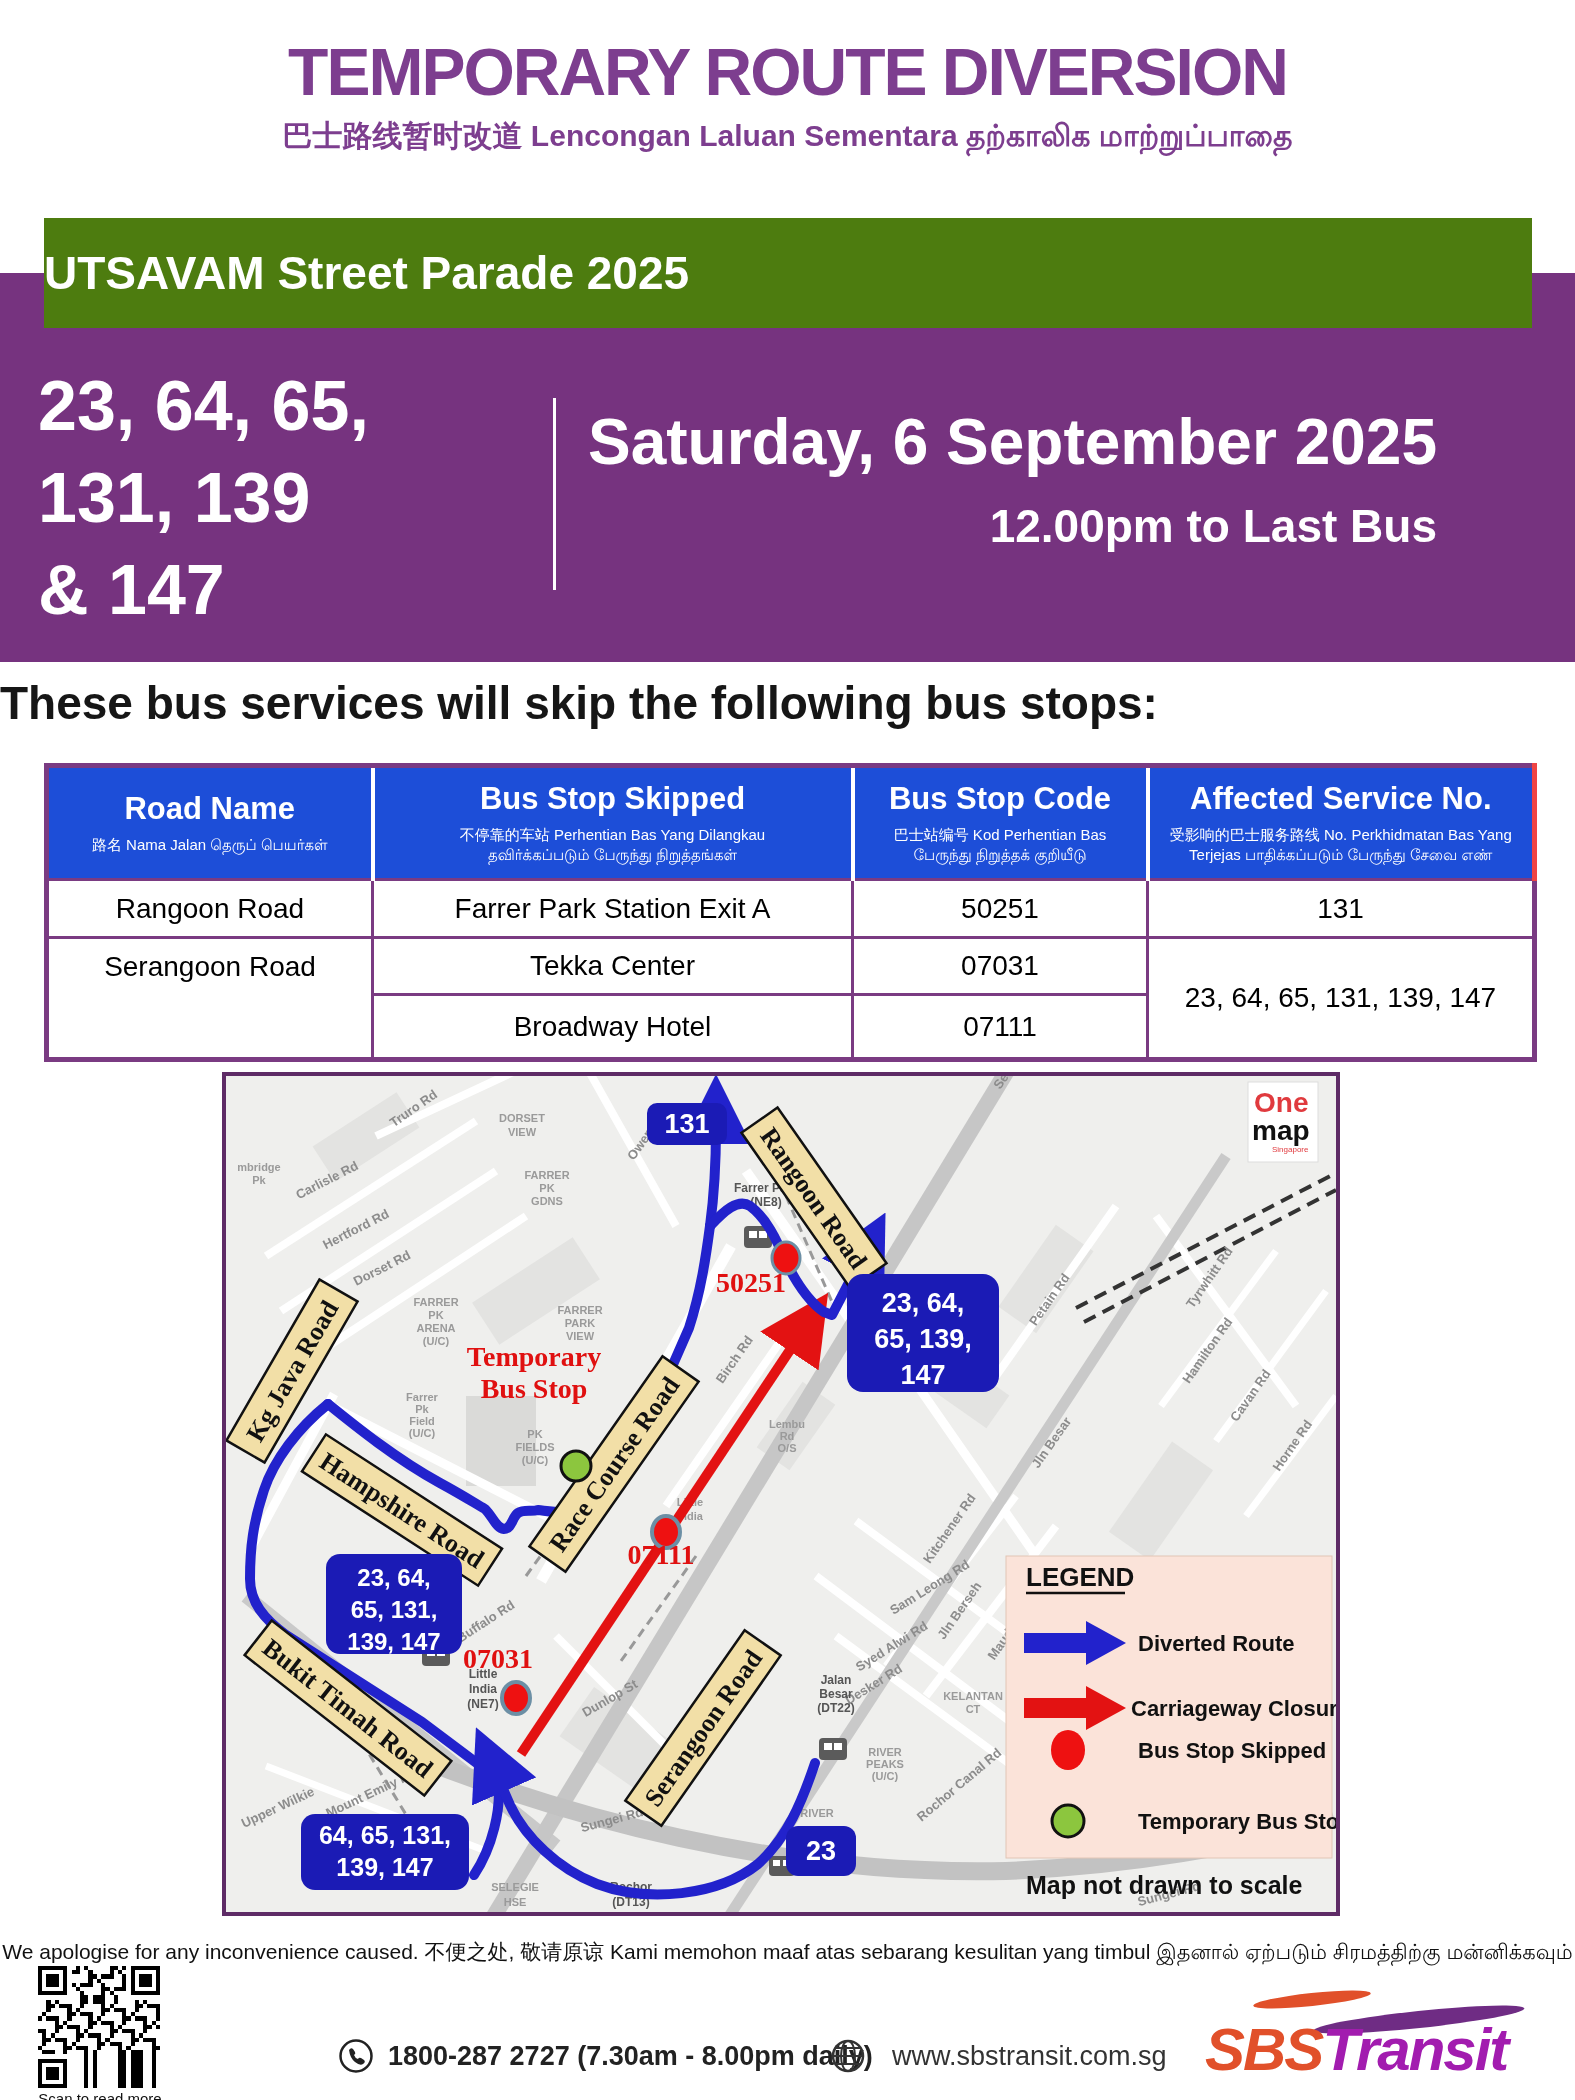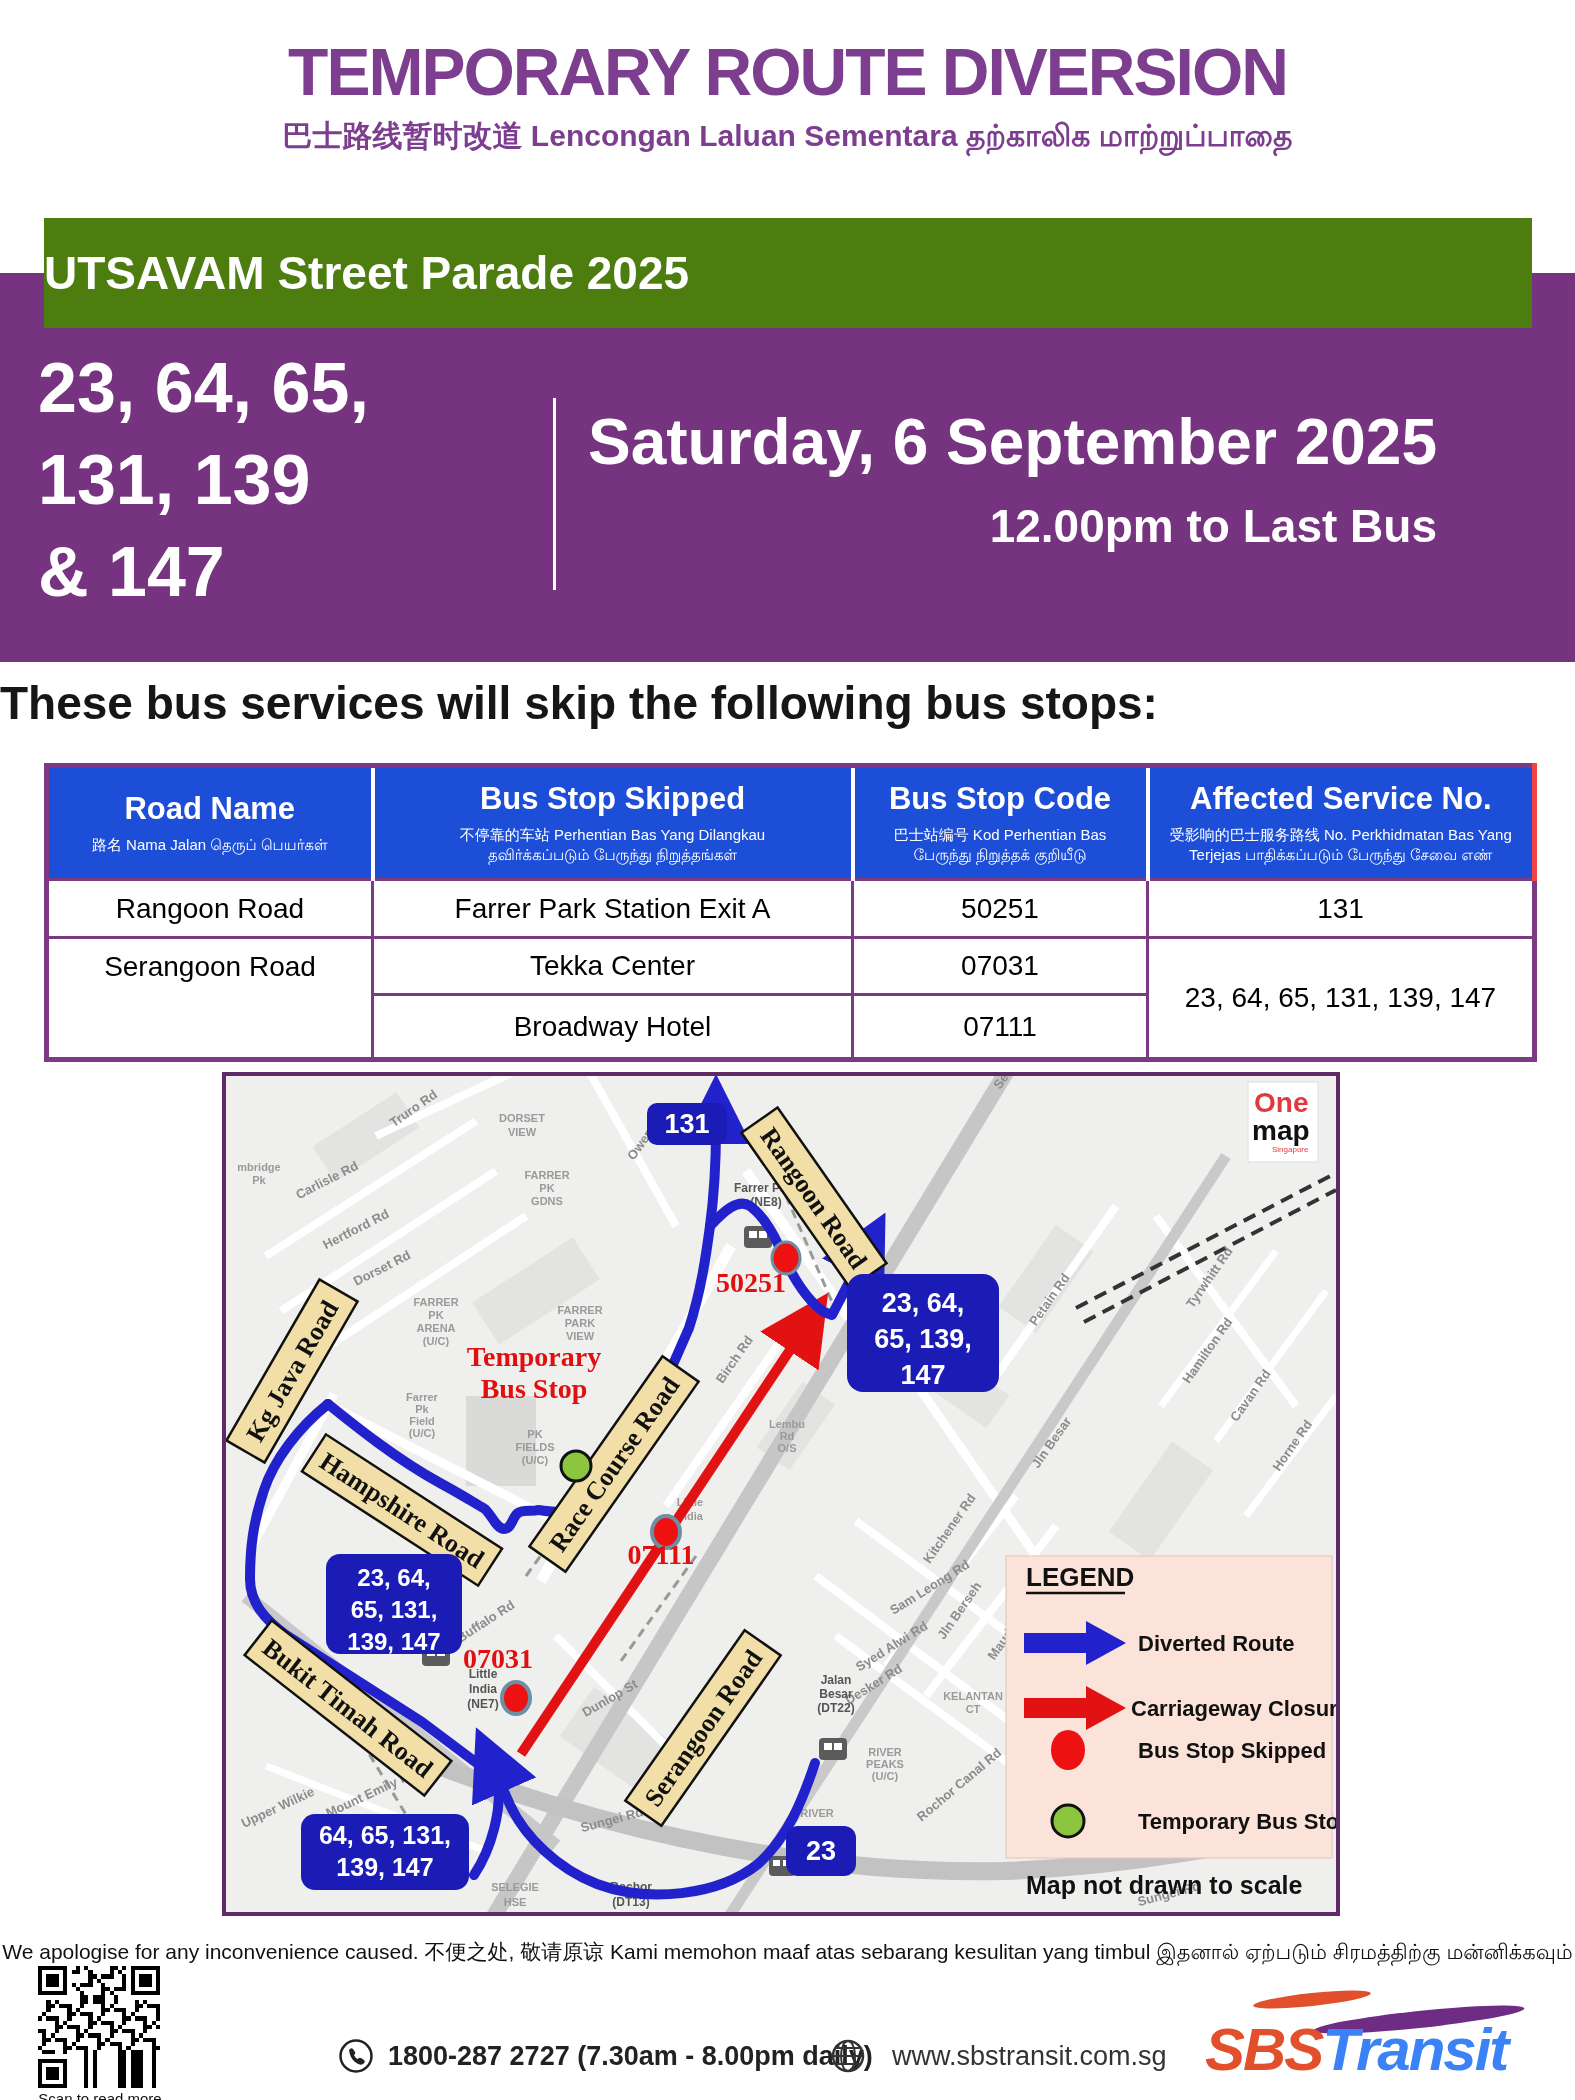--- a/index.html
+++ b/index.html
@@ -7,21 +7,21 @@
   #poster{position:relative;width:1575px;height:2100px;background:#fff;overflow:hidden;}
   .abs{position:absolute;}
 
   
   .title{top:34px;left:0;width:100%;text-align:center;font-size:66px;font-weight:700;
          letter-spacing:-2px;color:#7D3E8F;}
   .subtitle{top:116px;left:0;width:100%;text-align:center;font-size:30px;font-weight:600;color:#7D3E8F;}
   .purple-band{top:273px;left:0;width:1575px;height:389px;background:#76337F;}
   .orange-banner{top:218px;left:44px;width:1488px;height:110px;background:#4d7c0f;
                  color:#fff;font-size:46px;font-weight:700;text-align:left;line-height:110px;}
-  .services{top:342px;left:38px;width:520px;color:#fff;font-size:70px;font-weight:700;line-height:92px;}
+  .services{top:360px;left:38px;width:520px;color:#fff;font-size:70px;font-weight:700;line-height:92px;}
   .vdivider{top:398px;left:553px;width:3px;height:192px;background:#fff;}
   .datetime{top:404px;left:588px;color:#fff;}
   .date{font-size:64px;font-weight:700;line-height:76px;}
   .time{font-size:46px;font-weight:700;line-height:64px;margin-top:14px;text-align:right;}
 
   
   .intro{top:676px;left:0;width:100%;text-align:left;font-size:46px;font-weight:700;color:#161616;}
   .stops-table{top:763px;left:44px;width:1488px;}
   table{border-collapse:collapse;width:1488px;table-layout:fixed;}
   table,td,th{border:3px solid #7A3B82;}
@@ -55,21 +55,21 @@
   .ftxt{font-size:27px;font-weight:700;color:#222;}
   .web-row{top:2038px;left:830px;display:flex;align-items:center;gap:26px;}
   .ftxt2{font-size:27px;font-weight:400;color:#333;}
   .sbslogo{top:1985px;left:1205px;width:330px;height:105px;}
   .sbs-swoosh-o{position:absolute;left:48px;top:8px;width:118px;height:13px;background:#E1502A;
       border-radius:50%;transform:rotate(-6deg);}
   .sbs-swoosh-p{position:absolute;left:108px;top:26px;width:212px;height:17px;background:#6F2C84;
       border-radius:50%;transform:rotate(-6deg);}
   .sbs-text{position:absolute;left:0;top:30px;font-size:60px;font-weight:700;font-style:italic;letter-spacing:-2px;}
   .sbs-o{color:#E1502A;}
-  .sbs-p{color:#3b82f6;}
+  .sbs-p{color:#a21caf;}
 </style>
 </head>
 <body>
 
 <div id="poster">
 
   <div class="abs title">TEMPORARY ROUTE DIVERSION</div>
   <div class="abs subtitle">巴士路线暂时改道  Lencongan Laluan Sementara  தற்காலிக  மாற்றுப்பாதை</div>
   <div class="abs purple-band"></div>
   <div class="abs orange-banner">UTSAVAM Street Parade 2025</div>

